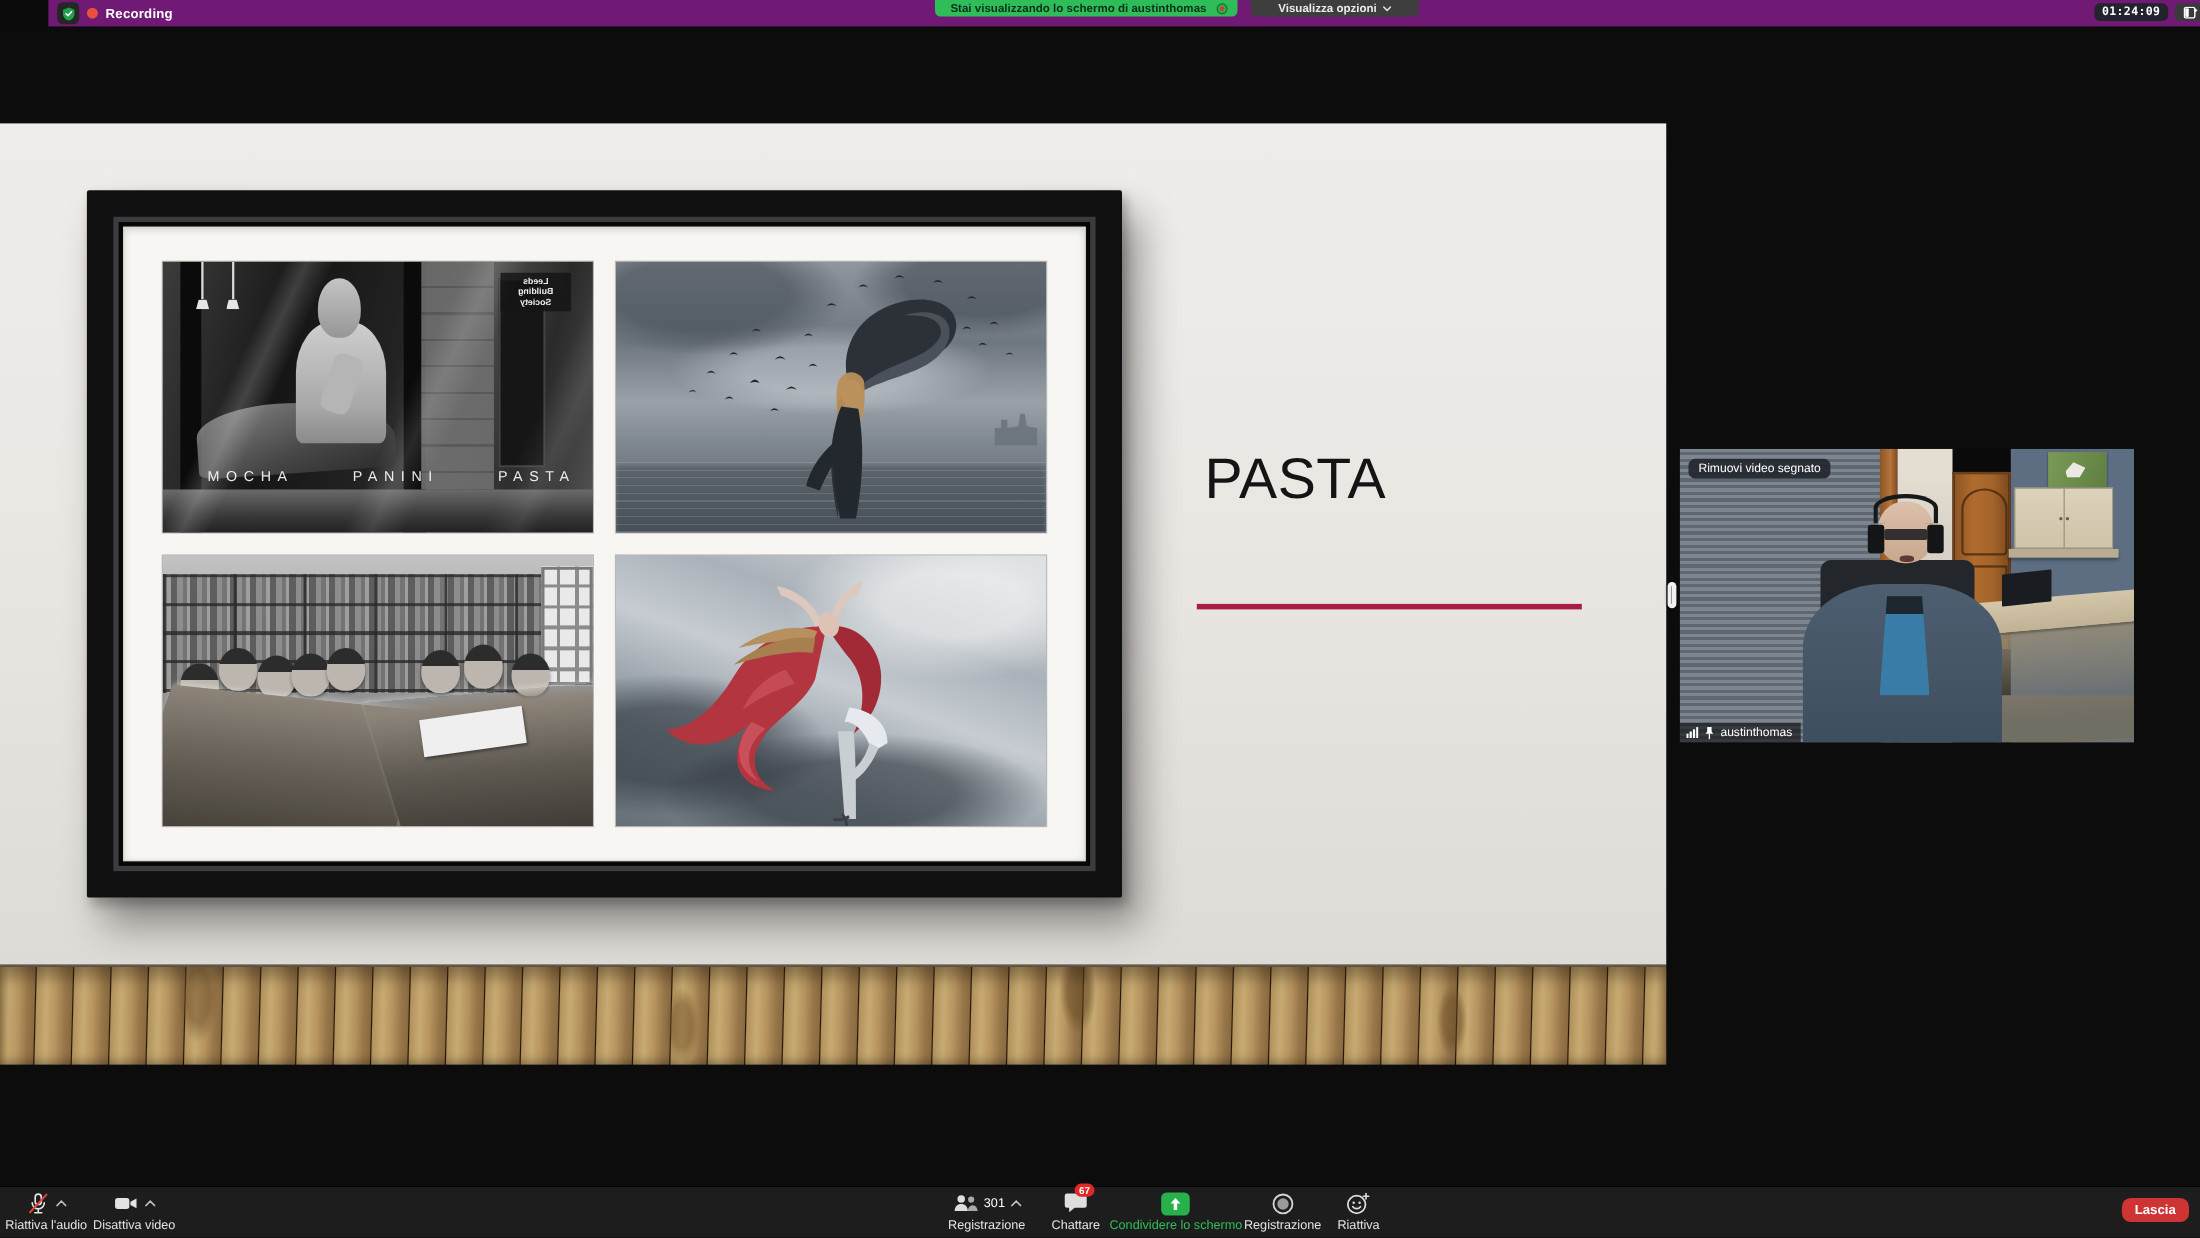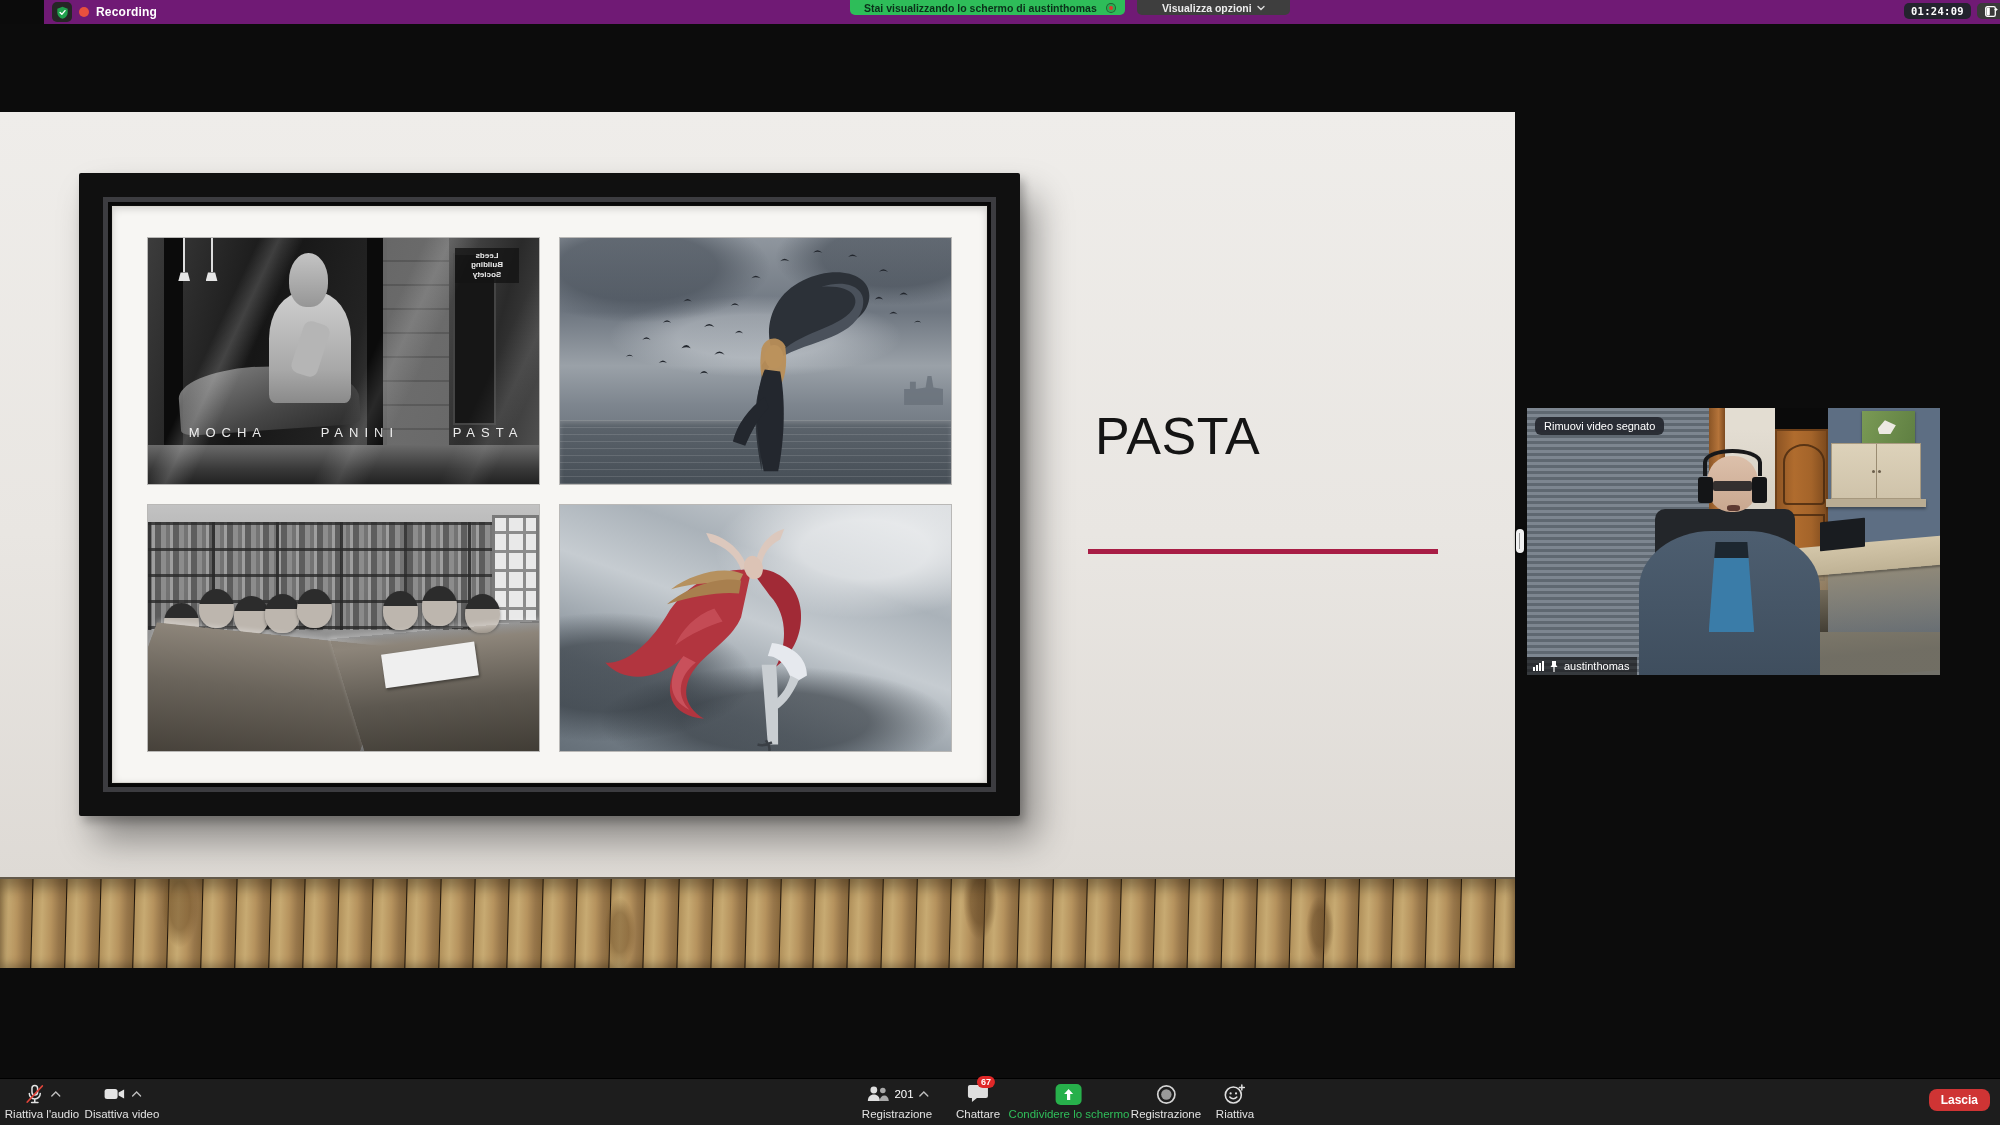--- a/index.html
+++ b/index.html
@@ -428,21 +428,21 @@
     </div>
 
     <div class="tool" style="left:897px">
       <div class="ticon">
         <svg width="24" height="18" viewBox="0 0 24 18">
             <circle cx="8" cy="5" r="3.4" fill="#dedede"></circle>
             <path d="M2 16 c0-4 2.6-6.4 6-6.4 s6 2.4 6 6.4 Z" fill="#dedede"></path>
             <circle cx="17" cy="5.5" r="2.8" fill="#a9a9a9"></circle>
             <path d="M13.8 16 c.4-3.4 2.2-5.4 4.8-5.4 2.4 0 4 2 4.4 5.4 Z" fill="#a9a9a9"></path>
           </svg>
-        <span class="count">201</span>
+        <span class="count">301</span>
         <svg class="chev" width="10" height="6" viewBox="0 0 10 6">
             <path d="M1 5 5 1 9 5" stroke="#cfcfcf" stroke-width="1.4" fill="none" stroke-linecap="round"></path>
           </svg>
       </div>
       <div class="tlabel">Registrazione</div>
     </div>
 
     <div class="tool" style="left:978px">
       <div class="ticon">
         <span class="chat-wrap">

